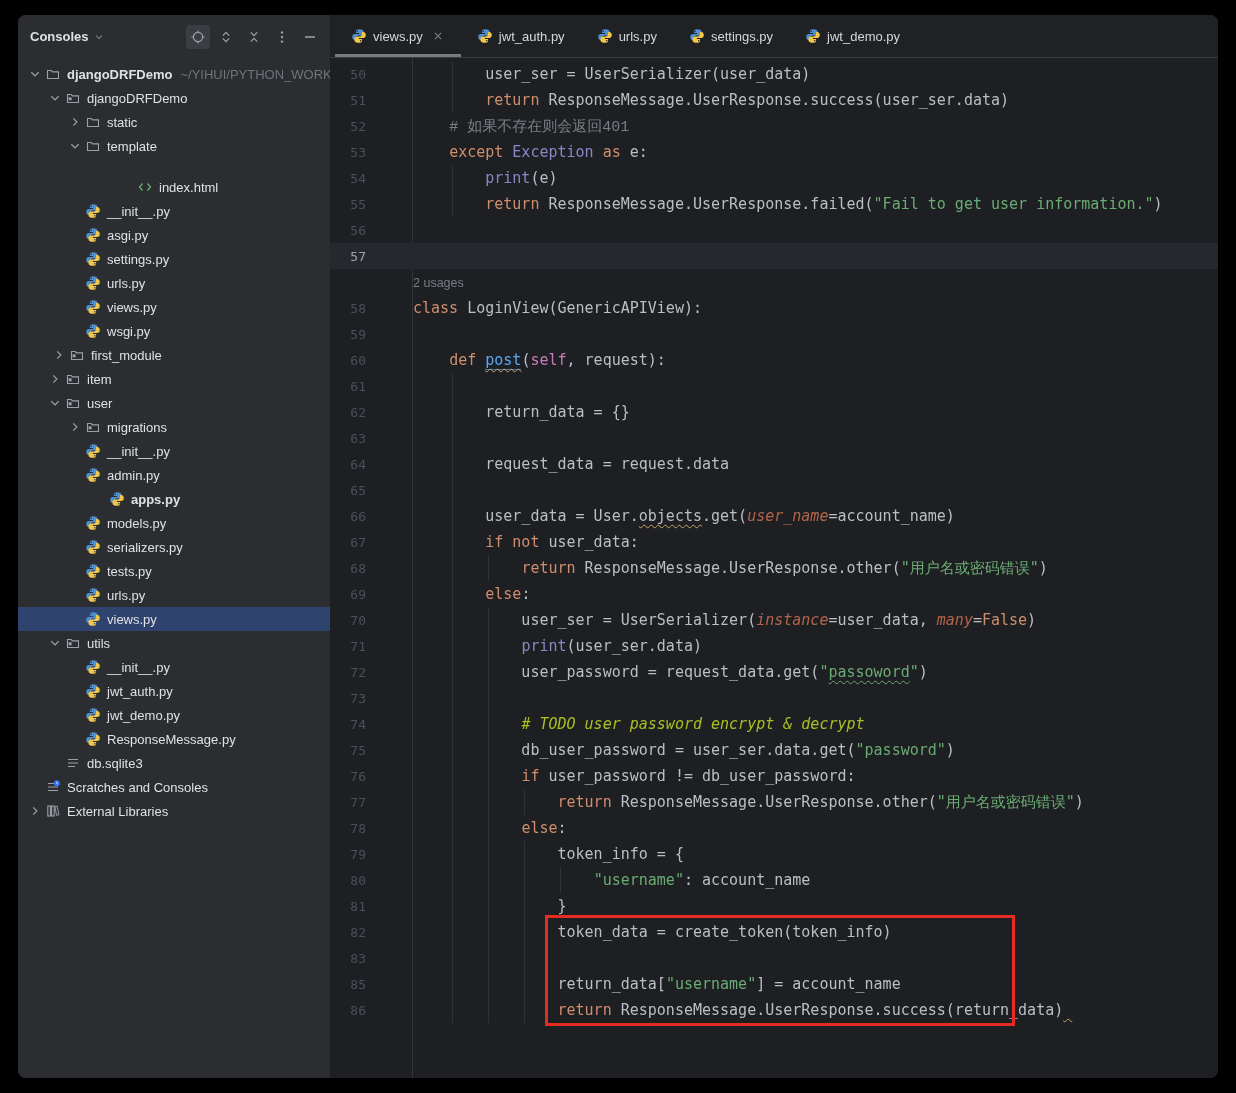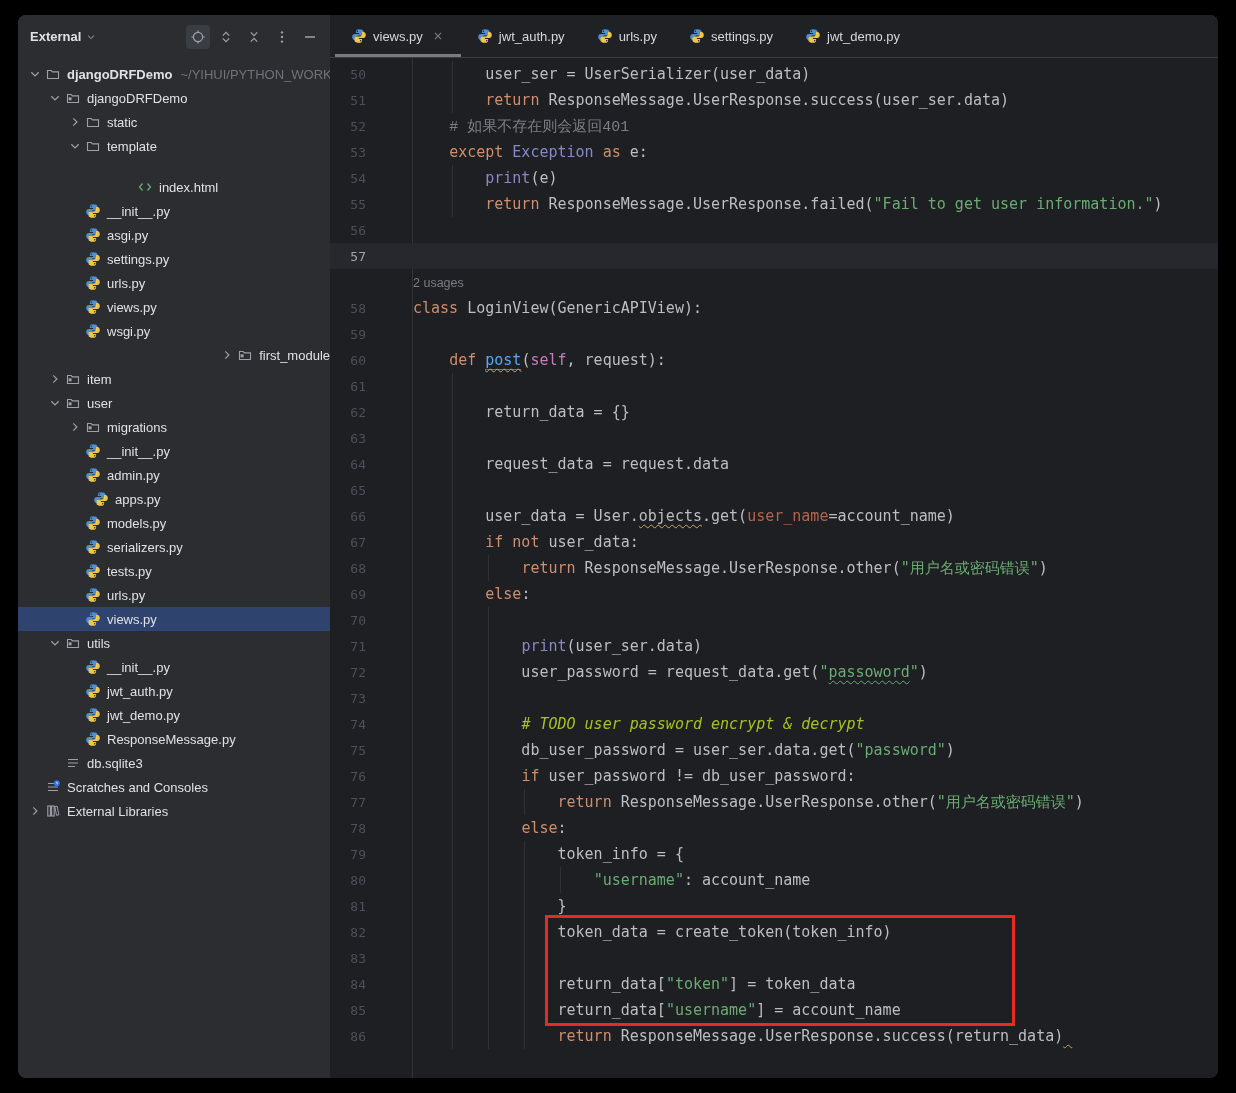--- a/index.html
+++ b/index.html
@@ -110,39 +110,39 @@
     font-family:"Liberation Sans","DejaVu Sans",sans-serif;font-size:12.5px;
     color:var(--comment);
   }
   .guide{position:absolute;top:0;bottom:0;width:1px;background:var(--indent-guide);z-index:0;}
   .tk.d{color:var(--code-default);}
   .tk.k{color:var(--keyword);}
   .tk.s{color:var(--string);}
   .tk.c{color:var(--comment);font-family:Liberation Mono, monospace;}
   .tk.td{color:var(--todo);font-style:italic;}
   .tk.b{color:var(--builtin);}
-  .tk.na{color:var(--named-arg);}
+  .tk.na{color:var(--named-arg);font-style:italic;}
   .tk.sf{color:var(--self-param);}
   .tk.f{color:var(--func-decl);border-bottom:1px solid rgba(86,168,245,.65);}
   .tk.wy{text-decoration:underline;text-decoration-style:wavy;
          text-decoration-color:var(--wavy-yellow);text-decoration-thickness:1px;
          text-underline-offset:3px;}
   .tk.wg{text-decoration:underline;text-decoration-style:wavy;
          text-decoration-color:var(--wavy-green);text-decoration-thickness:1px;
          text-underline-offset:3px;}
   .red-box{position:absolute;border:3px solid var(--red-box);z-index:3;pointer-events:none;}
 </style>
 </head>
 <body>
 
 <div class="window">
   <aside class="panel">
     <div class="panel-header">
       <div class="panel-title">
-        <span>External</span>
+        <span>Consoles</span>
         <svg width="12" height="12" viewBox="0 0 16 16">
             <path d="M4 6l4 4 4-4" stroke="#9da0a8" stroke-width="1.4" fill="none"></path>
           </svg>
       </div>
       <div class="panel-toolbar" id="panel-toolbar">
           <div class="icon-btn active">
             <svg width="16" height="16" viewBox="0 0 16 16" fill="none">
               <circle cx="8" cy="8" r="4.6" stroke="#9da0a8" stroke-width="1.2"></circle>
               <path d="M8 1.4v2.4M8 12.2v2.4M1.4 8h2.4M12.2 8h2.4" stroke="#9da0a8" stroke-width="1.2"></path>
             </svg>
@@ -288,21 +288,21 @@
         <div class="tree-row" style="padding-left: 48px;">
           <span class="tw"></span>
           <span class="tree-icon">
             <svg width="16" height="16" viewBox="0 0 16 16" fill="none">
               <path fill="#4e8fce" d="M7.9 1.2c-2 0-3 .9-3 2.3v1.6h3.2v.8H3.7C2.3 5.9 1.2 7 1.2 8.9s1.1 3 2.5 3H5v-1.9c0-1.5 1.3-2.6 2.8-2.6h2.6c1.2 0 2.1-1 2.1-2.1V3.5c0-1.4-2-2.3-4.6-2.3zM6.3 2.6a.75.75 0 110 1.5.75.75 0 010-1.5z"></path>
               <path fill="#f2c749" d="M8.1 14.8c2 0 3-.9 3-2.3v-1.6H7.9v-.8h4.4c1.4 0 2.5-1.1 2.5-3s-1.1-3-2.5-3H11v1.9c0 1.5-1.3 2.6-2.8 2.6H5.6c-1.2 0-2.1 1-2.1 2.1v1.8c0 1.4 2 2.3 4.6 2.3zm1.6-1.4a.75.75 0 110-1.5.75.75 0 010 1.5z"></path>
             </svg>
           </span>
           <span class="tree-label">wsgi.py</span>
         </div>
-        <div class="tree-row" style="padding-left: 32px; justify-content: flex-end;">
+        <div class="tree-row" style="padding-left: 32px;">
           <span class="tw">
             <svg width="14" height="14" viewBox="0 0 16 16" style="transform:rotate(0deg)">
               <path d="M6 3.8l4.2 4.2L6 12.2" stroke="#9da0a8" stroke-width="1.4" fill="none"></path>
             </svg>
           </span>
           <span class="tree-icon">
             <svg width="16" height="16" viewBox="0 0 16 16" fill="none">
               <path d="M2.5 12.5v-8h3.6l1.4 1.4h6v6.6h-11z" stroke="#9da0a8" stroke-width="1.1"></path>
               <rect x="3.6" y="7.3" width="3" height="3" fill="#9da0a8"></rect>
             </svg>
@@ -364,21 +364,21 @@
         <div class="tree-row" style="padding-left: 48px;">
           <span class="tw"></span>
           <span class="tree-icon">
             <svg width="16" height="16" viewBox="0 0 16 16" fill="none">
               <path fill="#4e8fce" d="M7.9 1.2c-2 0-3 .9-3 2.3v1.6h3.2v.8H3.7C2.3 5.9 1.2 7 1.2 8.9s1.1 3 2.5 3H5v-1.9c0-1.5 1.3-2.6 2.8-2.6h2.6c1.2 0 2.1-1 2.1-2.1V3.5c0-1.4-2-2.3-4.6-2.3zM6.3 2.6a.75.75 0 110 1.5.75.75 0 010-1.5z"></path>
               <path fill="#f2c749" d="M8.1 14.8c2 0 3-.9 3-2.3v-1.6H7.9v-.8h4.4c1.4 0 2.5-1.1 2.5-3s-1.1-3-2.5-3H11v1.9c0 1.5-1.3 2.6-2.8 2.6H5.6c-1.2 0-2.1 1-2.1 2.1v1.8c0 1.4 2 2.3 4.6 2.3zm1.6-1.4a.75.75 0 110-1.5.75.75 0 010 1.5z"></path>
             </svg>
           </span>
           <span class="tree-label">admin.py</span>
         </div>
-        <div class="tree-row" style="padding-left: 56px;">
+        <div class="tree-row" style="padding-left: 72px; font-weight: bold;">
           <span class="tw"></span>
           <span class="tree-icon">
             <svg width="16" height="16" viewBox="0 0 16 16" fill="none">
               <path fill="#4e8fce" d="M7.9 1.2c-2 0-3 .9-3 2.3v1.6h3.2v.8H3.7C2.3 5.9 1.2 7 1.2 8.9s1.1 3 2.5 3H5v-1.9c0-1.5 1.3-2.6 2.8-2.6h2.6c1.2 0 2.1-1 2.1-2.1V3.5c0-1.4-2-2.3-4.6-2.3zM6.3 2.6a.75.75 0 110 1.5.75.75 0 010-1.5z"></path>
               <path fill="#f2c749" d="M8.1 14.8c2 0 3-.9 3-2.3v-1.6H7.9v-.8h4.4c1.4 0 2.5-1.1 2.5-3s-1.1-3-2.5-3H11v1.9c0 1.5-1.3 2.6-2.8 2.6H5.6c-1.2 0-2.1 1-2.1 2.1v1.8c0 1.4 2 2.3 4.6 2.3zm1.6-1.4a.75.75 0 110-1.5.75.75 0 010 1.5z"></path>
             </svg>
           </span>
           <span class="tree-label">apps.py</span>
         </div>
         <div class="tree-row" style="padding-left: 48px;">
@@ -716,20 +716,21 @@
             <span class="num">69</span>
           </span>
           <span class="code-text"><span class="tk d">        </span><span class="tk k">else</span><span class="tk d">:</span></span>
         </div>
         <div class="code-row">
           <div class="guide" style="left: 122.12px;"></div>
           <div class="guide" style="left: 158.24px;"></div>
           <span class="gutter">
             <span class="num">70</span>
           </span>
+          <span class="code-text"><span class="tk d">            user_ser = UserSerializer(</span><span class="tk na">instance</span><span class="tk d">=user_data, </span><span class="tk na">many</span><span class="tk d">=</span><span class="tk k">False</span><span class="tk d">)</span></span>
         </div>
         <div class="code-row">
           <div class="guide" style="left: 122.12px;"></div>
           <div class="guide" style="left: 158.24px;"></div>
           <span class="gutter">
             <span class="num">71</span>
           </span>
           <span class="code-text"><span class="tk d">            </span><span class="tk b">print</span><span class="tk d">(user_ser.data)</span></span>
         </div>
         <div class="code-row">
@@ -827,29 +828,20 @@
           <span class="code-text"><span class="tk d">                token_data = create_token(token_info)</span></span>
         </div>
         <div class="code-row">
           <div class="guide" style="left: 122.12px;"></div>
           <div class="guide" style="left: 158.24px;"></div>
           <div class="guide" style="left: 194.36px;"></div>
           <span class="gutter">
             <span class="num">83</span>
           </span>
           <span class="code-text"></span>
-        </div>
-        <div class="code-row">
-          <div class="guide" style="left: 122.12px;"></div>
-          <div class="guide" style="left: 158.24px;"></div>
-          <div class="guide" style="left: 194.36px;"></div>
-          <span class="gutter">
-            <span class="num">84</span>
-          </span>
-          <span class="code-text"><span class="tk d">                return_data[</span><span class="tk s">"token"</span><span class="tk d">] = token_data</span></span>
         </div>
         <div class="code-row">
           <div class="guide" style="left: 122.12px;"></div>
           <div class="guide" style="left: 158.24px;"></div>
           <div class="guide" style="left: 194.36px;"></div>
           <span class="gutter">
             <span class="num">85</span>
           </span>
           <span class="code-text"><span class="tk d">                return_data[</span><span class="tk s">"username"</span><span class="tk d">] = account_name</span></span>
         </div>

